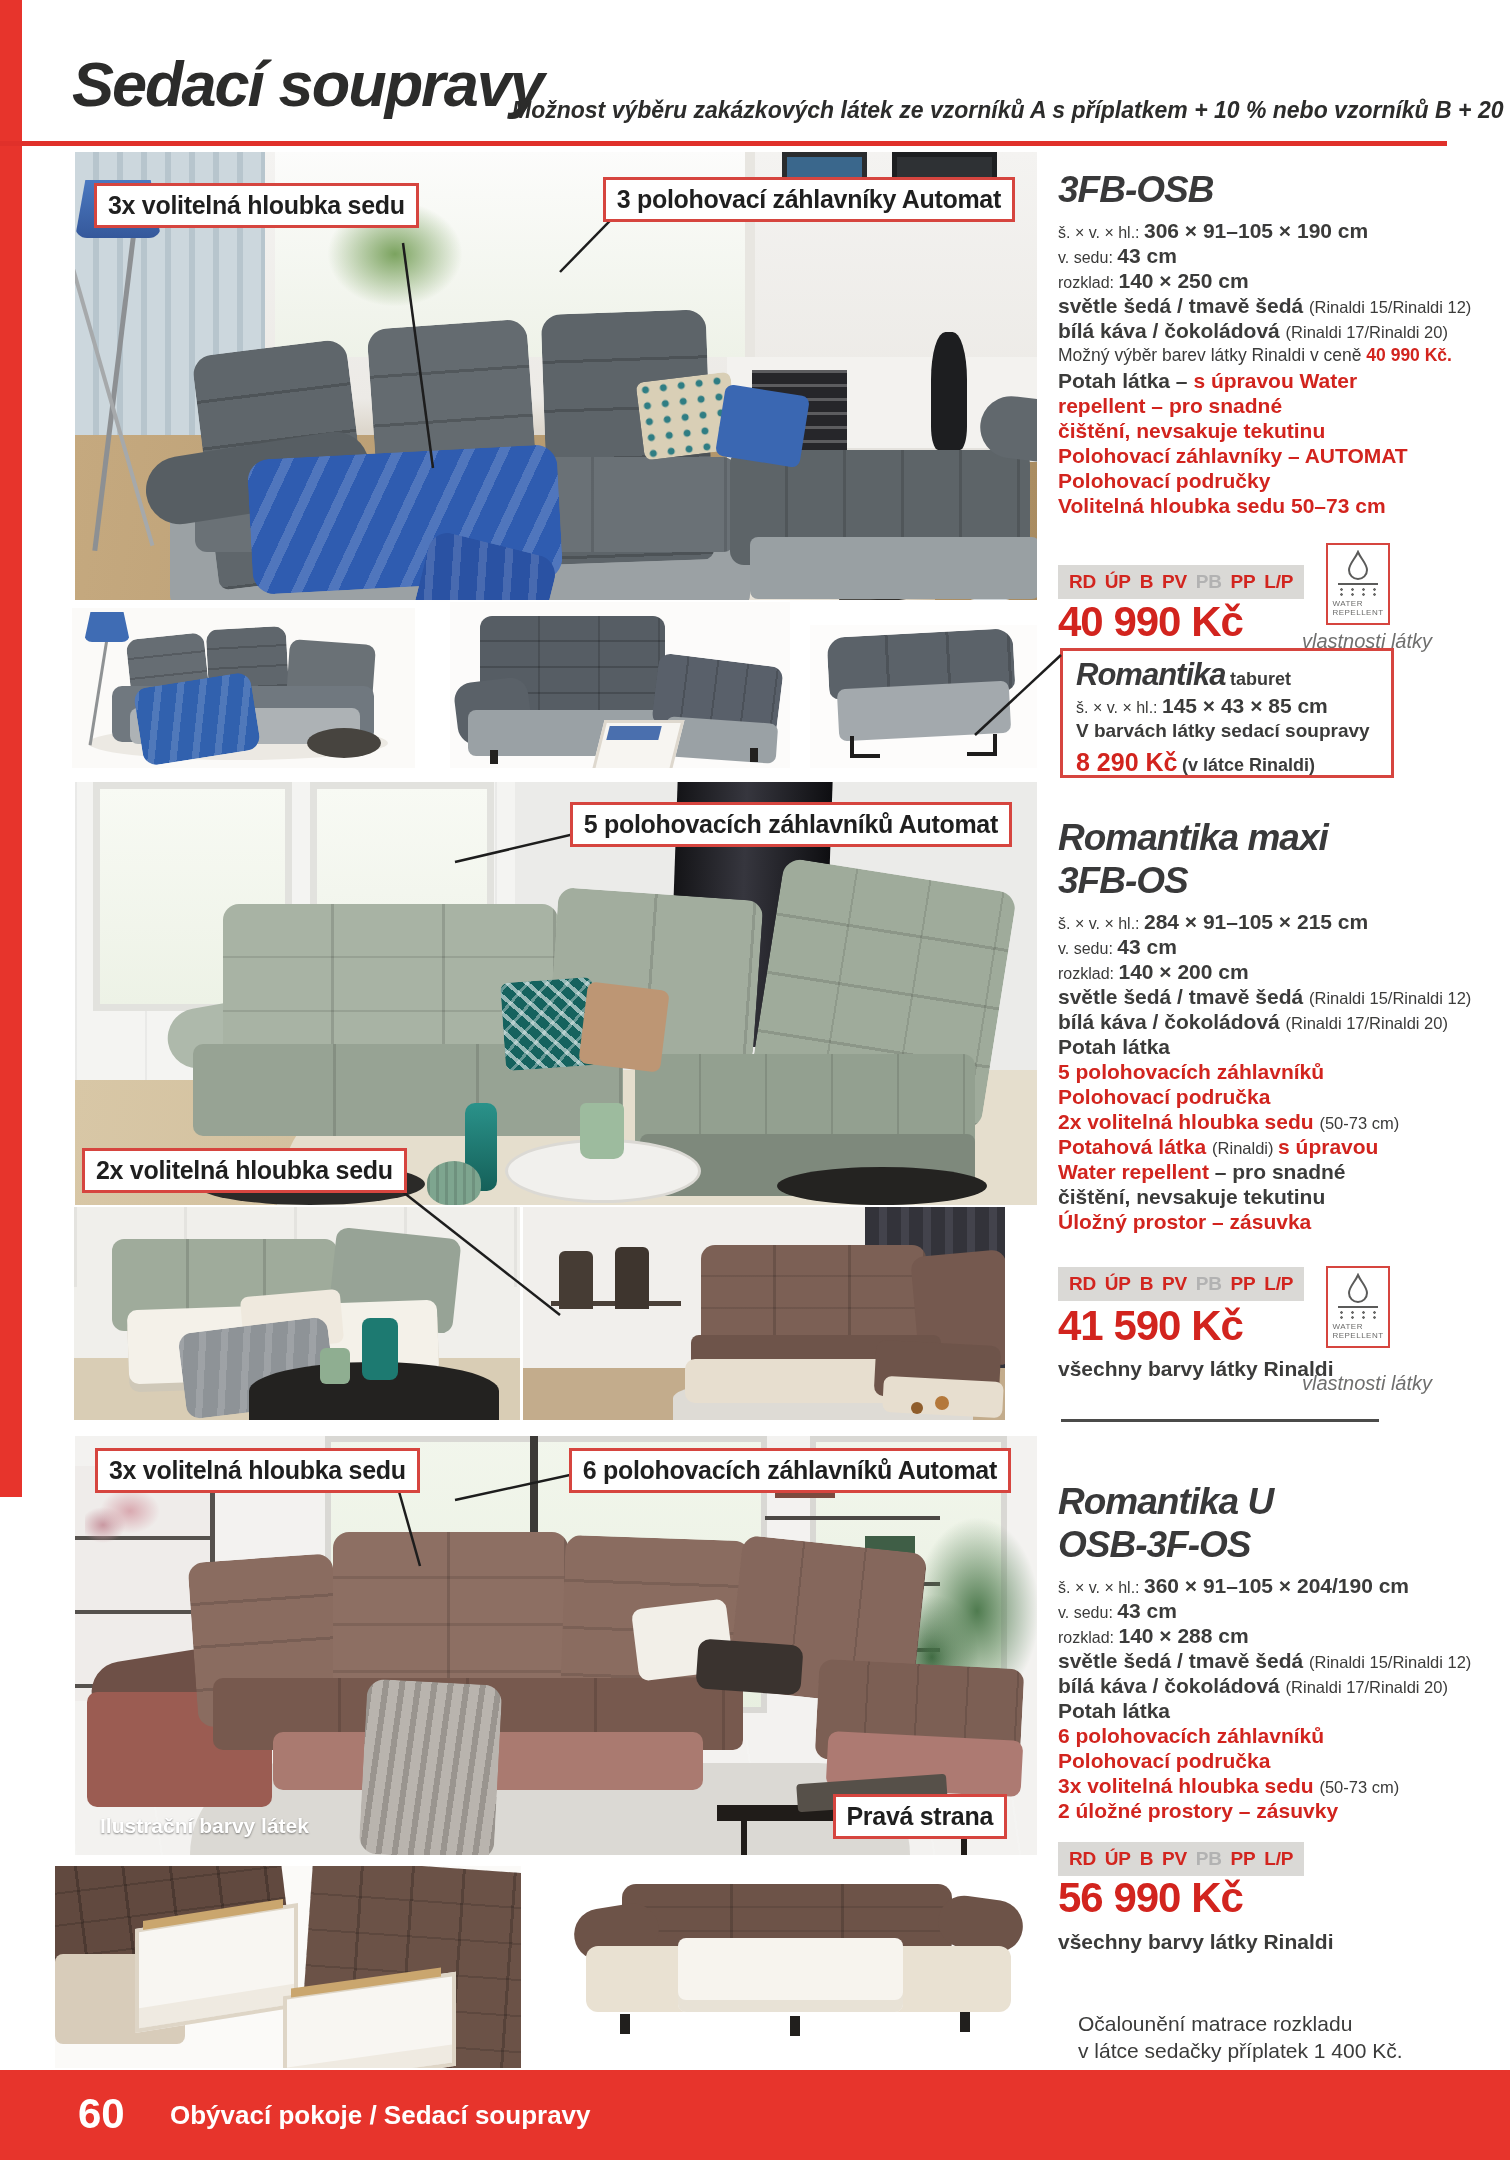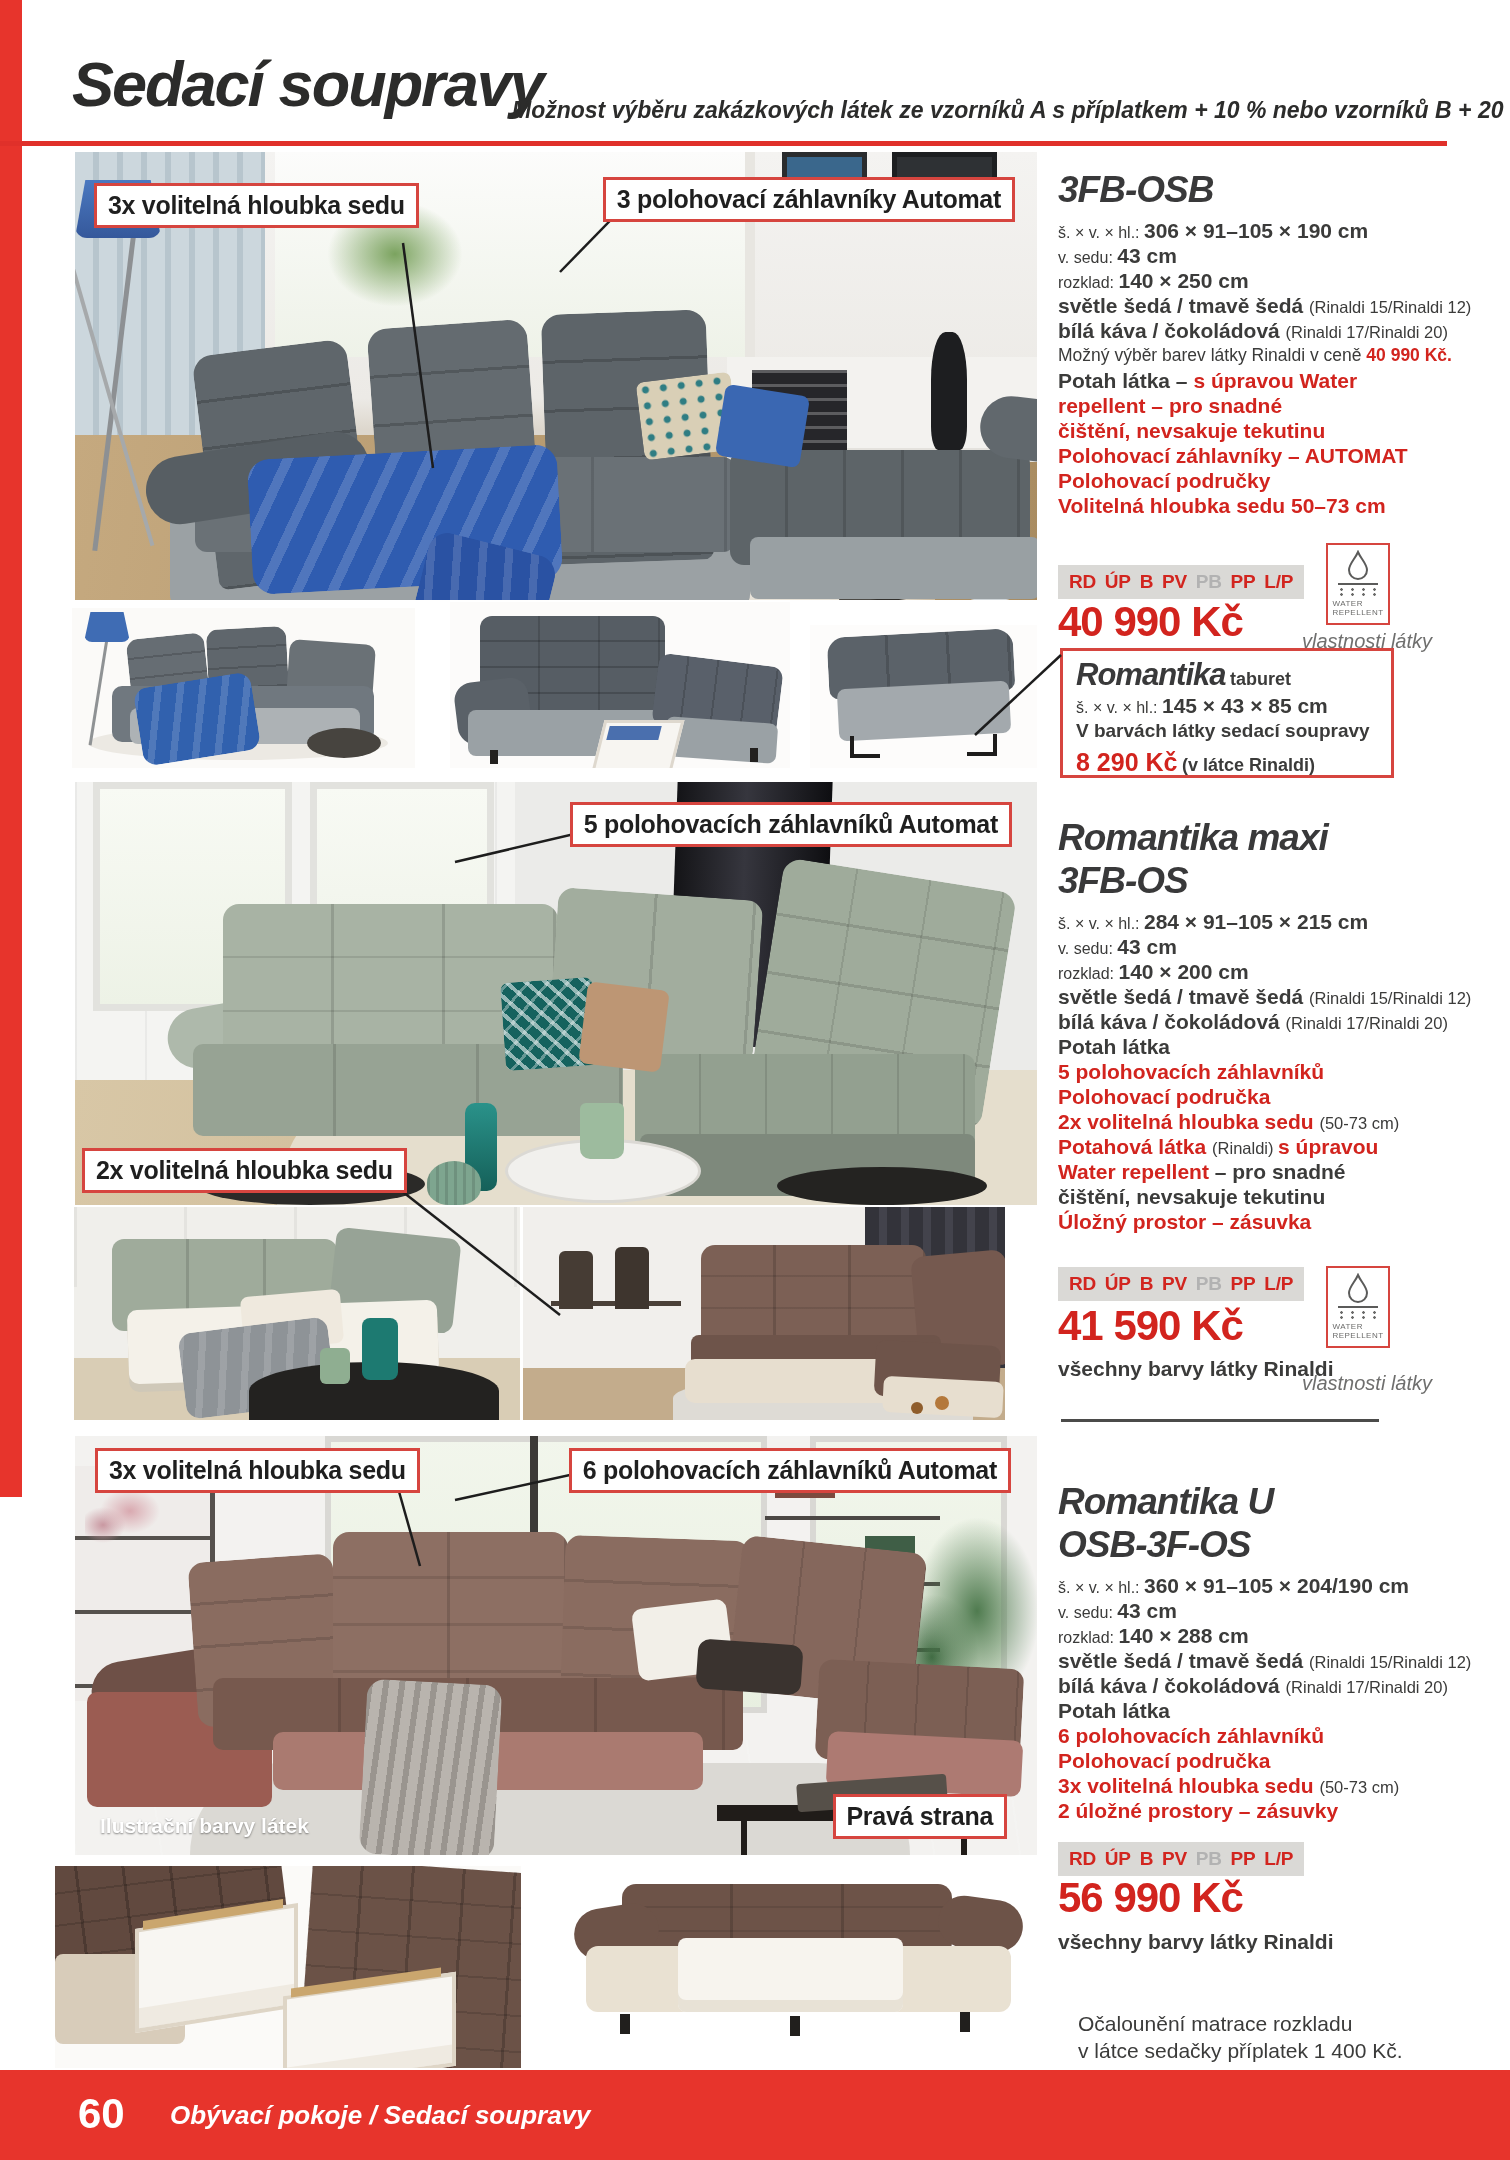--- a/index.html
+++ b/index.html
@@ -49,21 +49,21 @@
   .tabbox{position:absolute;left:1060px;top:648px;width:334px;height:130px;border:3px solid #d6453f;
           background:#fff;box-sizing:border-box;padding:6px 13px;z-index:20;}
   .tabttl{font-style:italic;font-weight:800;font-size:31px;color:#39393a;letter-spacing:-1px;}
   .tabsub{font-size:18px;font-weight:600;color:#3b3b3a;}
   .tabprice{font-size:25px;font-weight:800;color:#d2241e;}
   .tabnote{font-size:18px;font-weight:600;color:#3b3b3a;}
   .divider{position:absolute;left:1061px;top:1419px;width:318px;height:3px;background:#4b4b4a;z-index:20;}
   .note{position:absolute;left:1078px;top:2010px;font-size:21px;line-height:27px;color:#3b3b3a;z-index:20;}
   .footer{position:absolute;left:0;top:2070px;width:1510px;height:90px;background:#e7342c;z-index:40;}
   .pgnum{position:absolute;left:78px;top:20px;font-size:42px;font-weight:800;color:#fff;}
-  .crumb{position:absolute;left:170px;top:30px;font-size:26px;font-weight:700;color:#fff;font-style:italic;}
+  .crumb{position:absolute;left:170px;top:30px;font-size:26px;font-weight:700;color:#fff;}
   .ovl{position:absolute;left:0;top:0;z-index:25;pointer-events:none;}
 </style>
 </head>
 <body>
 
 <div class="page">
 
   <div class="leftbar"></div>
   <div class="title">Sedací soupravy</div>
   <div class="subtitle">Možnost výběru zakázkových látek ze vzorníků A s příplatkem + 10 % nebo vzorníků B + 20 %</div>

